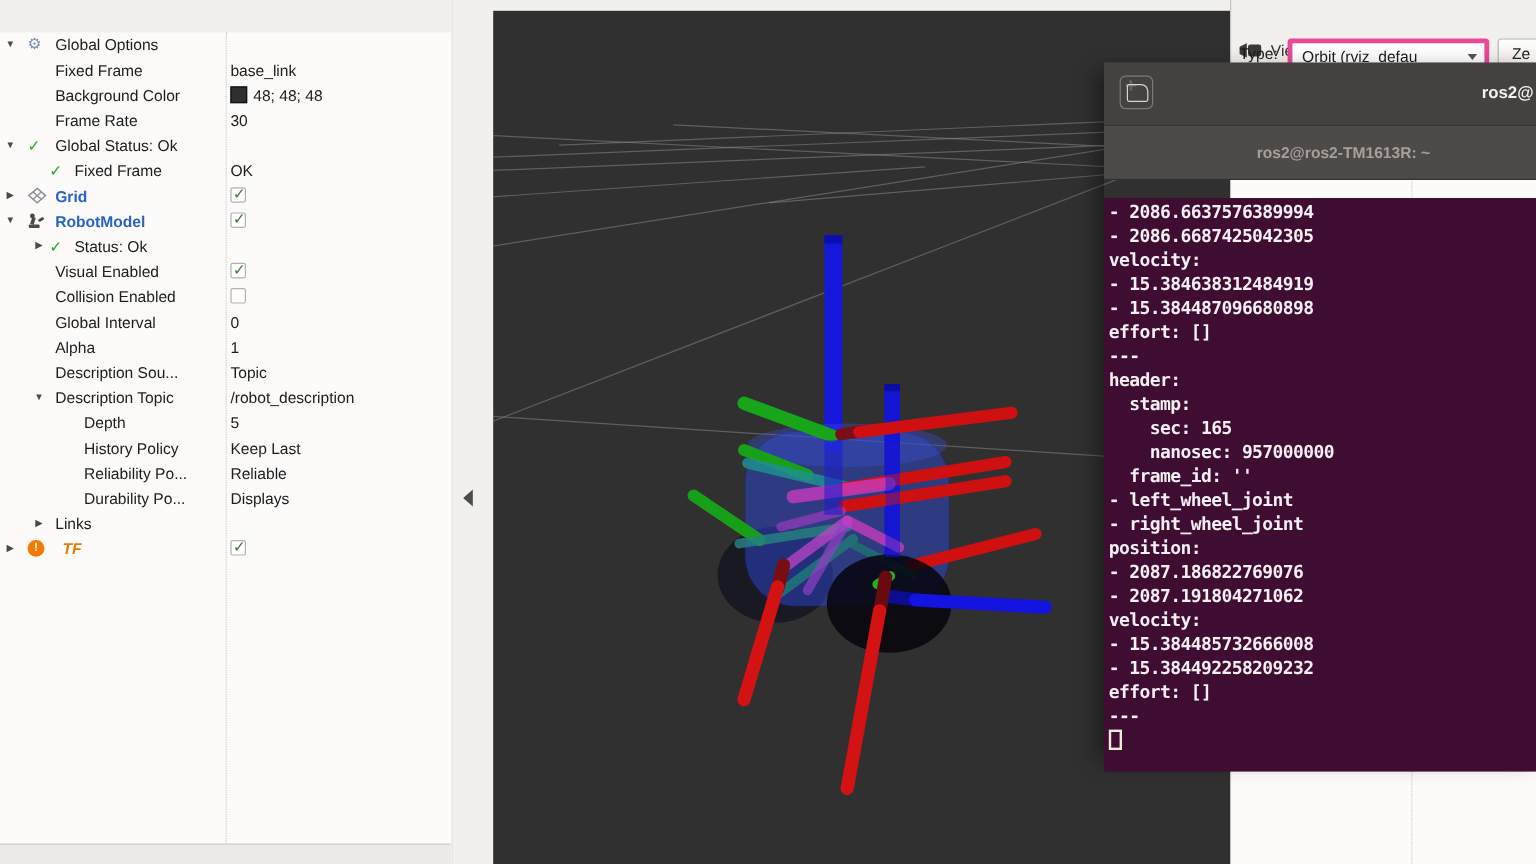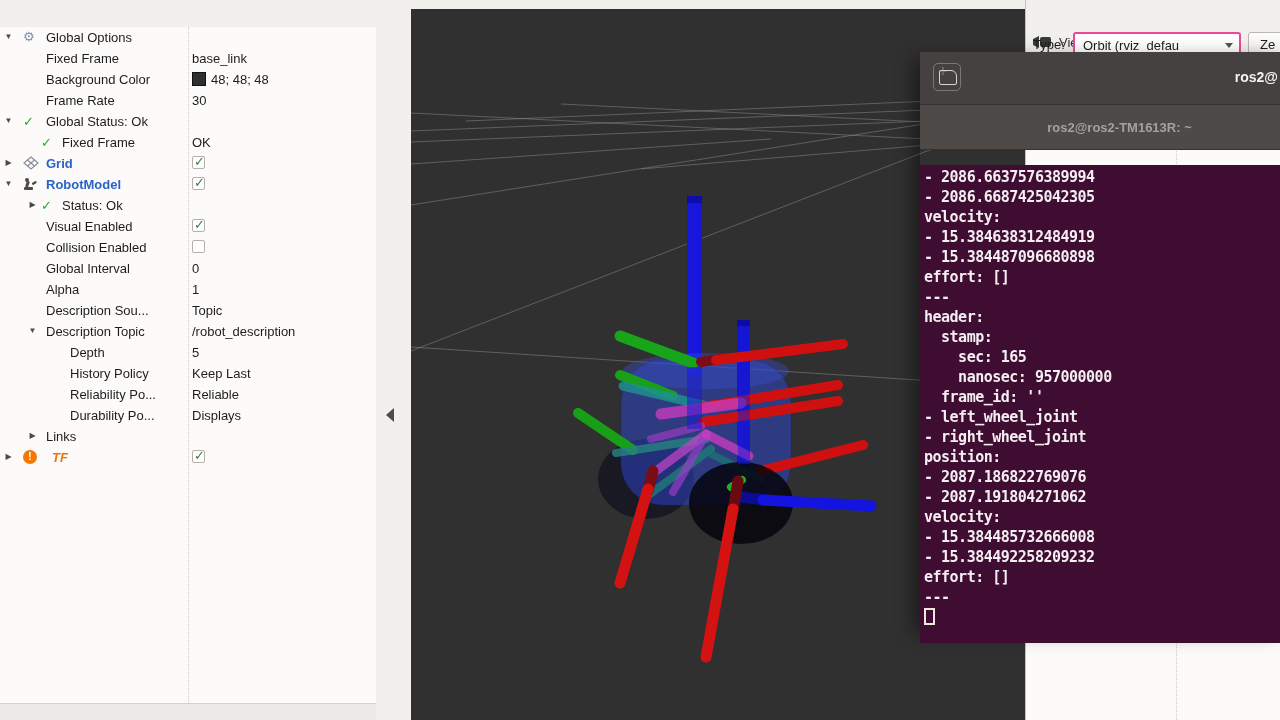--- a/index.html
+++ b/index.html
@@ -41,21 +41,21 @@
   .collapse-arrow{position:absolute; left:9px; top:408px; width:0; height:0;
      border-top:7px solid transparent; border-bottom:7px solid transparent; border-right:8px solid #4b4b4b;}
   
   .viewport{position:absolute; left:411px; top:9px; width:614px; height:711px; background:#303030; overflow:hidden;}
   
   .views{position:absolute; left:1025px; top:0; width:255px; height:720px; background:#f2f0ed; border-left:1px solid #c6c2be;}
   .views-header{display:flex; align-items:center; height:28px; padding-left:6px;margin-top:28px;}
   .views-title{margin-left:7px; font-size:13px; color:#2e2e2e;}
   .type-row{position:absolute; left:0; top:30px; width:255px; height:30px;}
   .type-label{position:absolute; left:7px; top:7px;}
-  .type-combo{position:absolute; left:47px; top:2px; width:168px; height:26px; background:#fff; border:2px solid #ec4899; border-radius:3px; box-sizing:border-box;}
+  .type-combo{position:absolute; left:47px; top:2px; width:168px; height:26px; background:#fff; border:4px solid #ec4899; border-radius:3px; box-sizing:border-box;}
   .type-combo-text{position:absolute; left:8px; top:4px; white-space:nowrap; overflow:hidden; width:135px;}
   .combo-arrow{position:absolute; right:6px; top:9px; width:0; height:0; border-left:4px solid transparent; border-right:4px solid transparent; border-top:5px solid #555;}
   .zero-btn{position:absolute; left:222px; top:2px; width:60px; height:26px; background:linear-gradient(#fdfdfd,#efedea); border:1px solid #bab6b2; border-radius:3px; box-sizing:border-box; text-align:left; padding:4px 0 0 11px;}
   .views-list{position:absolute; left:0; top:62px; width:255px; bottom:0; background:#fcfbfa;}
   .views-list::before{content:""; position:absolute; left:150px; top:0; bottom:0; border-left:1px dotted #cfcbc7;}
   
   .terminal{position:absolute; left:920px; top:52px; width:360px; height:576px; box-shadow:-6px 6px 18px rgba(0,0,0,0.45);}
   .term-titlebar{position:relative; height:52px; background:#454140; border-bottom:1px solid #383434;}
   .newtab-btn{position:absolute; left:13px; top:11px; width:28px; height:28px; border:1px solid #7b7774; border-radius:5px; box-sizing:border-box;}
   .newtab-btn::before{content:"\2795"; position:absolute; left:4px; top:3px; font-size:8px; color:#d8d4d0;}

